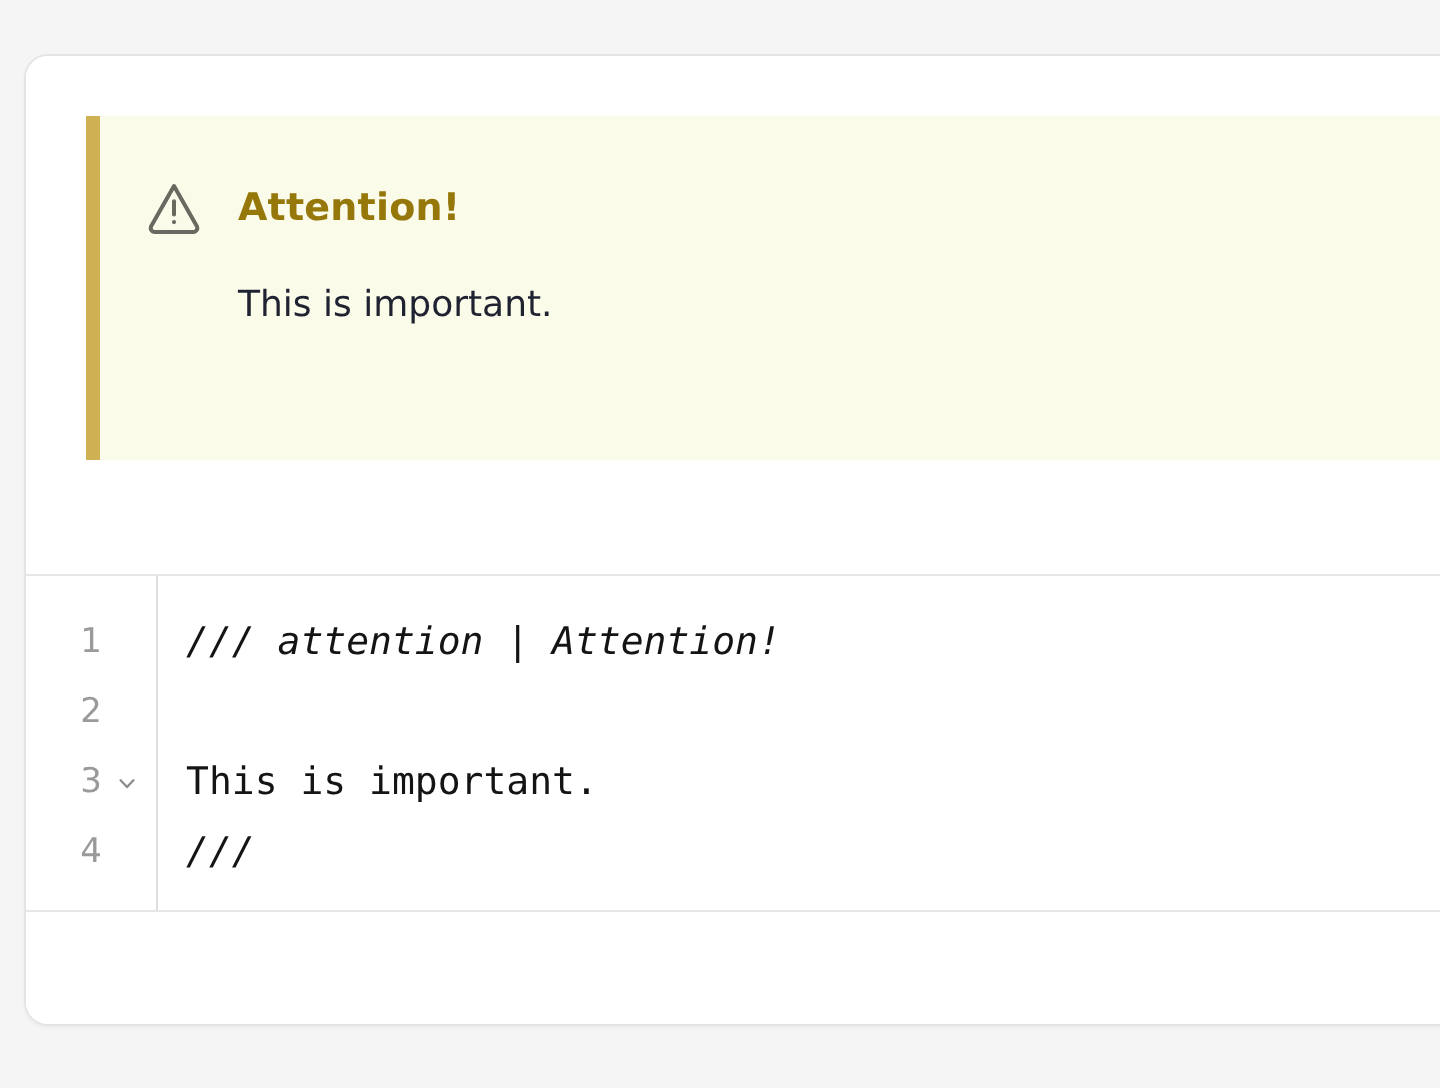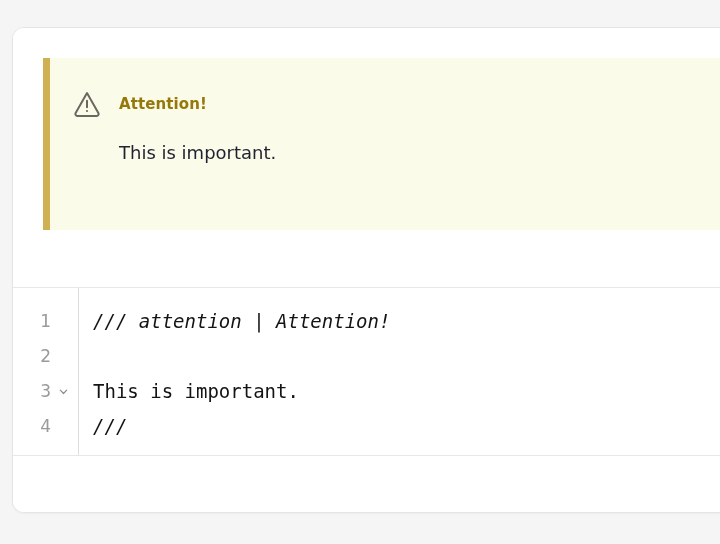--- a/index.html
+++ b/index.html
@@ -57,21 +57,21 @@
   }
 
   .warn-icon {
     width: 30px;
     height: 30px;
     flex: 0 0 30px;
     display: block;
   }
 
   .admonition-title {
-    font-size: 15px;
+    font-size: 19px;
     font-weight: bold;
     color: #96780a;
     letter-spacing: 0.1px;
     line-height: 1;
   }
 
   .admonition-body {
     padding: 22px 0 0 69px;
     font-size: 18px;
     color: #1f2230;

